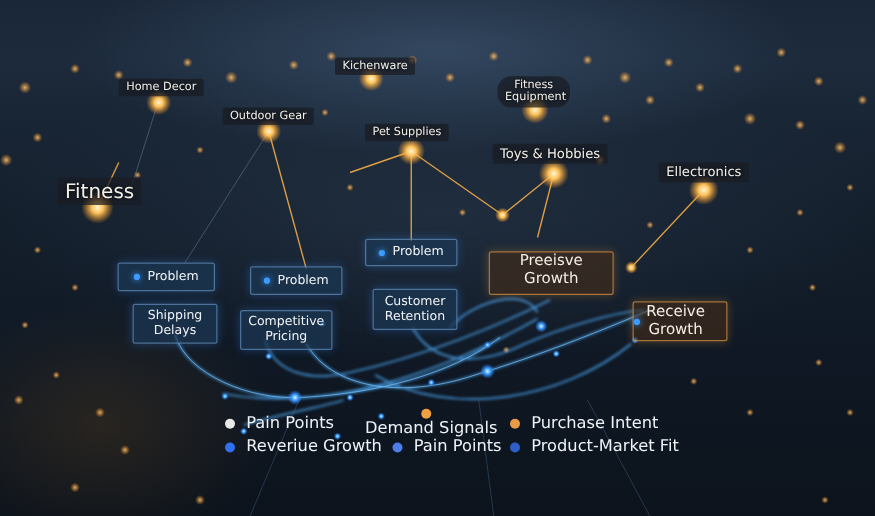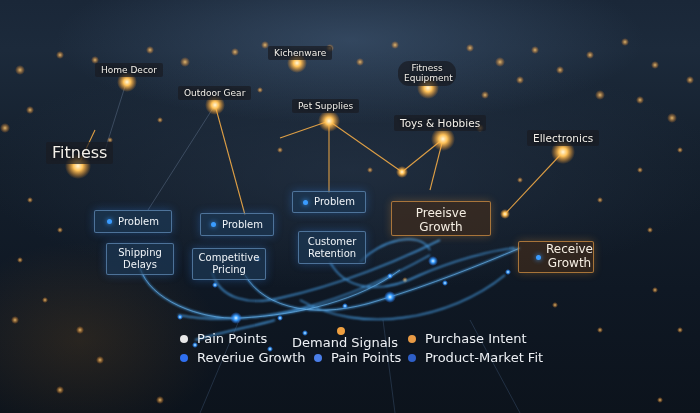--- a/index.html
+++ b/index.html
@@ -11,21 +11,21 @@
       radial-gradient(ellipse 200px 140px at 80px 340px, rgba(120,80,30,0.25), rgba(0,0,0,0) 70%),
       linear-gradient(180deg, #1a2738 0%, #1c2a3b 12%, #141f2c 40%, #0f1824 70%, #0c131c 100%);
   }
   svg.bg { position:absolute; left:0; top:0; }
   .label { position:absolute; color:#f3f0ea; background:rgba(25,28,34,0.72); padding:2px 6px; border-radius:2px; white-space:nowrap; text-align:center; line-height:1.15; text-shadow:0 0 3px rgba(0,0,0,0.8); }
   .sm { font-size:9px; }
   .md { font-size:10.5px; }
   .lg { font-size:16px; }
   .box { position:absolute; border:1px solid rgba(120,170,220,0.55); background:rgba(28,55,85,0.72); color:#f0f4f8; text-align:center; border-radius:2px; box-shadow:0 0 8px rgba(50,130,230,0.35); font-size:10px; line-height:1.2; display:flex; align-items:center; justify-content:center; }
   .box .dot { display:inline-block; width:5px; height:5px; border-radius:50%; background:#3a9cff; box-shadow:0 0 5px #3a9cff; margin-right:6px; }
-  .obox { position:absolute; border:1px solid rgba(220,150,70,0.7); background:rgba(70,45,25,0.6); color:#f6efe4; text-align:center; border-radius:2px; font-size:12px; line-height:1.15; display:flex; align-items:center; justify-content:flex-end; box-shadow:0 0 8px rgba(230,150,50,0.3); }
+  .obox { position:absolute; border:1px solid rgba(220,150,70,0.7); background:rgba(70,45,25,0.6); color:#f6efe4; text-align:center; border-radius:2px; font-size:12px; line-height:1.15; display:flex; align-items:center; justify-content:flex-start; box-shadow:0 0 8px rgba(230,150,50,0.3); }
   .obox .dot { display:inline-block; width:5px; height:5px; border-radius:50%; background:#3a9cff; box-shadow:0 0 5px #3a9cff; margin-right:5px; }
   .legend { position:absolute; left:180px; top:329px; font-size:13px; color:#eef1f5; }
   .legend .row { display:flex; height:19px; align-items:center; }
   .legend .item { display:flex; align-items:center; }
   .legend .sw { width:8px; height:8px; border-radius:50%; margin-right:9px; }
 </style>
 </head>
 <body>
 
 <div class="stage">
@@ -204,21 +204,21 @@
   </div>
   <div class="box" style="left:298px;top:231px;width:66px;height:31px;flex-direction:column;">
     <span>Customer</span>
       <span>Retention</span>
   </div>
 
   <div class="obox" style="left:391px;top:201px;width:98px;height:33px;flex-direction:column;">
     <span>Preeisve</span>
       <span>Growth</span>
   </div>
-  <div class="obox" style="left:518px;top:241px;width:74px;height:30px;">
+  <div class="obox" style="left:506px;top:241px;width:74px;height:30px;">
     <span class="dot"></span>
     <span style="display:flex;flex-direction:column;">
       <span>Receive</span>
         <span>Growth</span>
     </span>
   </div>
 
   <div class="legend">
     <div class="row">
       <div class="item" style="width:102px;">

